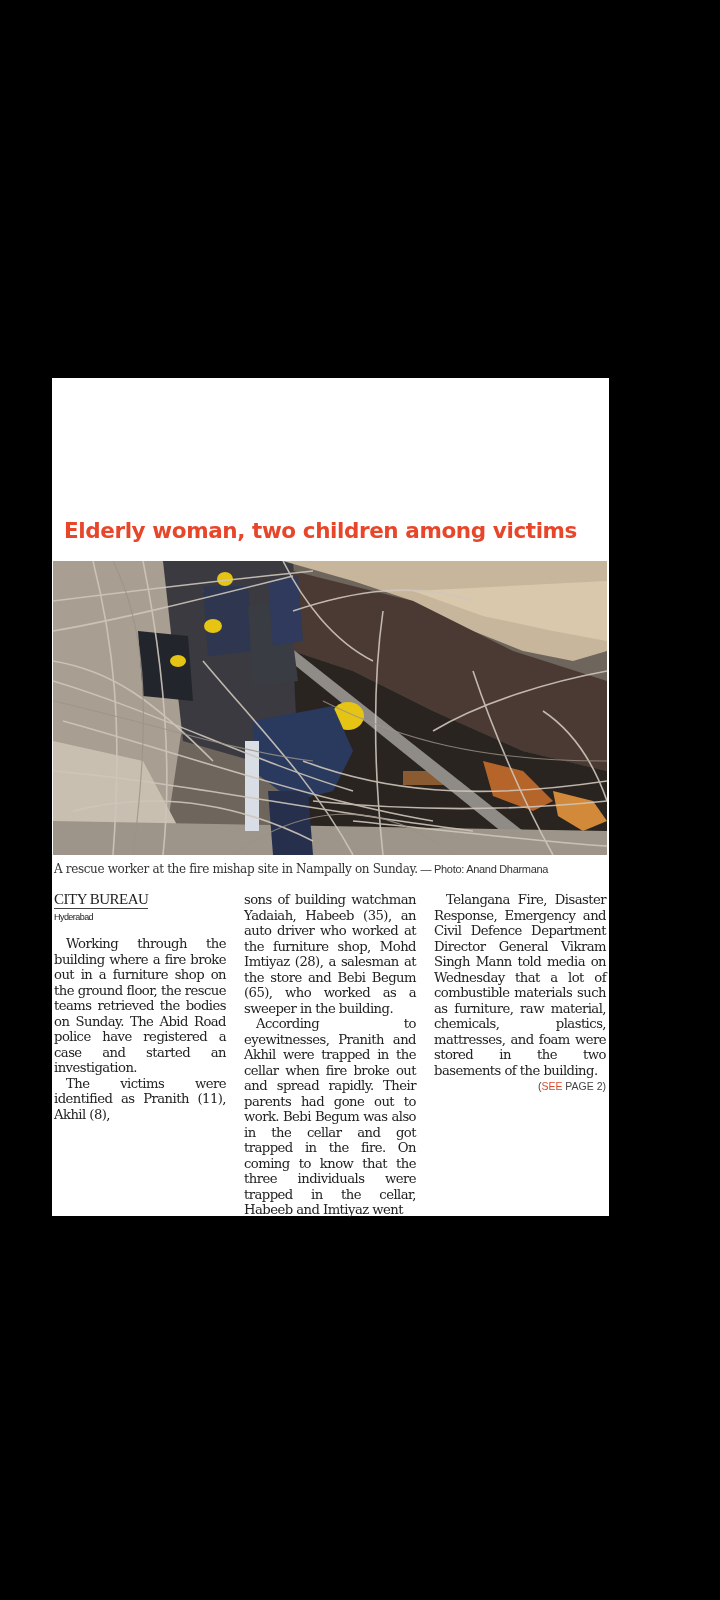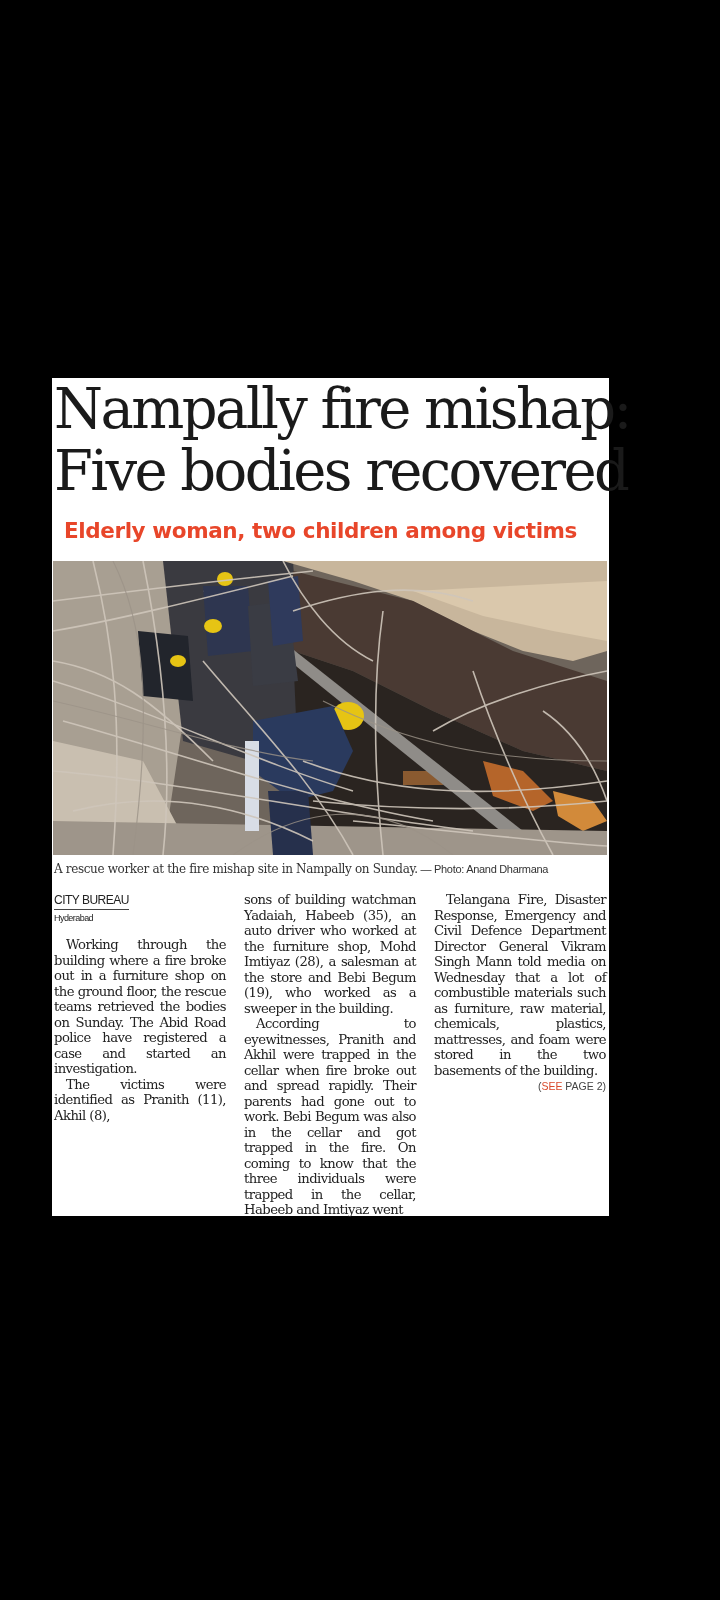--- a/index.html
+++ b/index.html
@@ -96,22 +96,22 @@
       color: #222222;
       text-align: justify;
       hyphens: manual;
     }
     .col p { margin: 0; }
     .col p.indent { text-indent: 12px; }
     .col-1 { left: 0px; }
     .col-2 { left: 190px; }
     .col-3 { left: 380px; }
     .byline {
-      font-family: Liberation Sans, sans-serif;
-      font-size: 12px;
+      font-family: Liberation Serif, serif;
+      font-size: 15px;
       letter-spacing: -0.5px;
       color: #222;
       display: inline-block;
       border-bottom: 1px solid #444;
       line-height: 15px;
       padding-bottom: 1px;
     }
     .dateline {
       font-family: "Liberation Sans", "DejaVu Sans", sans-serif;
       font-size: 9px;
@@ -128,24 +128,20 @@
       float: right;
       margin-top: 1px;
     }
     .see-page .see-word { color: #d94a2b; }
   </style>
 </head>
 <body>
 
 <div class="article">
 
-  <h1 class="headline">
-    <span class="line">Nampally fire mishap:</span>
-    <span class="line">Five bodies recovered</span>
-  </h1>
 
   <h2 class="deck" style="color:#e8462a;">Elderly woman, two children among victims</h2>
 
   <div class="photo">
     <svg width="554" height="294" viewBox="0 0 554 294" xmlns="http://www.w3.org/2000/svg">
 
       <rect x="0" y="0" width="554" height="294" fill="#6e655c"></rect>
 
       <polygon points="0,0 120,0 150,60 130,160 110,294 0,294" fill="#a89f92"></polygon>
       <polygon points="0,180 90,200 140,294 0,294" fill="#c9bfb0"></polygon>
@@ -215,21 +211,21 @@
   </div>
 
   <div class="columns">
     <div class="col col-1">
       <div class="byline">CITY BUREAU</div>
       <div class="dateline">Hyderabad</div>
       <p class="indent">Working through the building where a fire broke out in a furniture shop on the ground floor, the rescue teams retrieved the bodies on Sunday. The Abid Road police have registered a case and started an investigation.</p>
       <p class="indent">The victims were identified as Pranith (11), Akhil (8),</p>
     </div>
     <div class="col col-2">
-      <p>sons of building watchman Yadaiah, Habeeb (35), an auto driver who worked at the furniture shop, Mohd Imtiyaz (28), a salesman at the store and Bebi Begum (19), who worked as a sweeper in the building.</p>
+      <p>sons of building watchman Yadaiah, Habeeb (35), an auto driver who worked at the furniture shop, Mohd Imtiyaz (28), a salesman at the store and Bebi Begum (65), who worked as a sweeper in the building.</p>
       <p class="indent">According to eyewitnesses, Pranith and Akhil were trapped in the cellar when fire broke out and spread rapidly. Their parents had gone out to work. Bebi Begum was also in the cellar and got trapped in the fire. On coming to know that the three individuals were trapped in the cellar, Habeeb and Imtiyaz went</p>
     </div>
     <div class="col col-3">
       <p class="indent"><span>Telangana Fire, Disaster Response, Emergency and Civil Defence Department Director General Vikram Singh Mann told media on Wednesday that a lot of combustible materials such as furniture, raw material, chemicals, plastics, mattresses, and foam were stored in the two basements of the building.</span>
         <span class="see-page"><span>(</span><span class="see-word">SEE</span><span> PAGE 2)</span></span>
       </p>
     </div>
   </div>
 
 </div>

